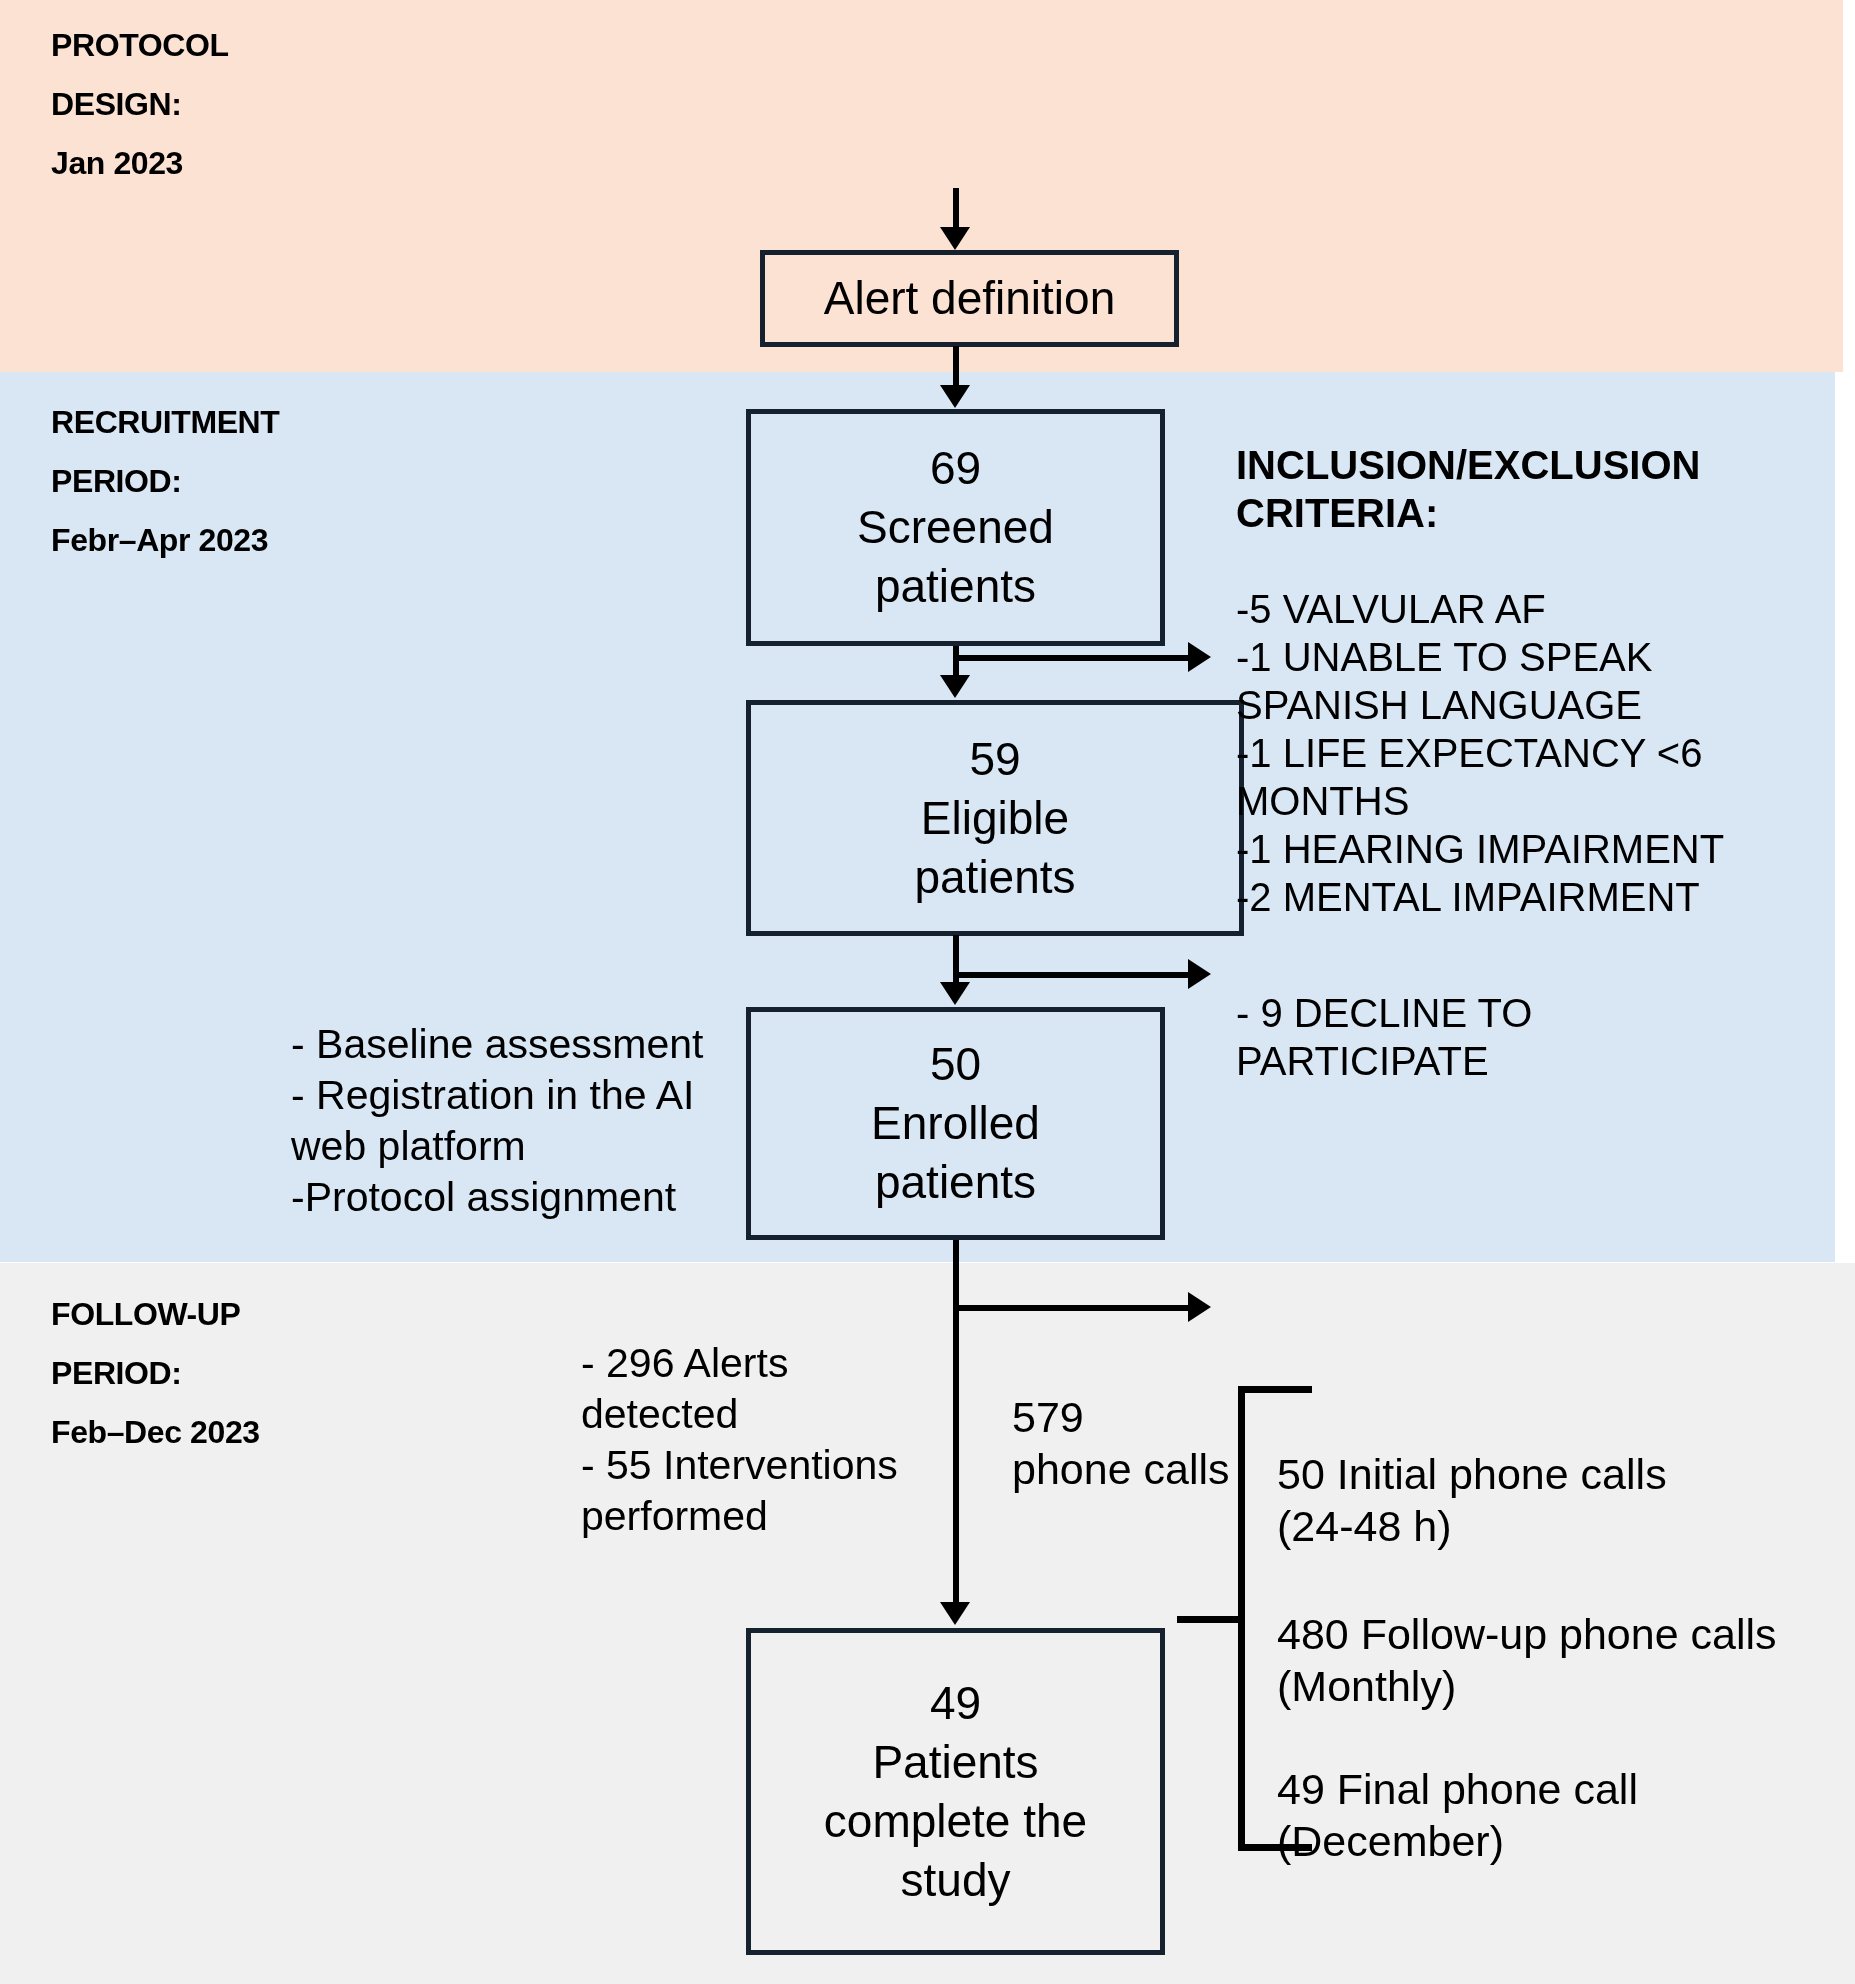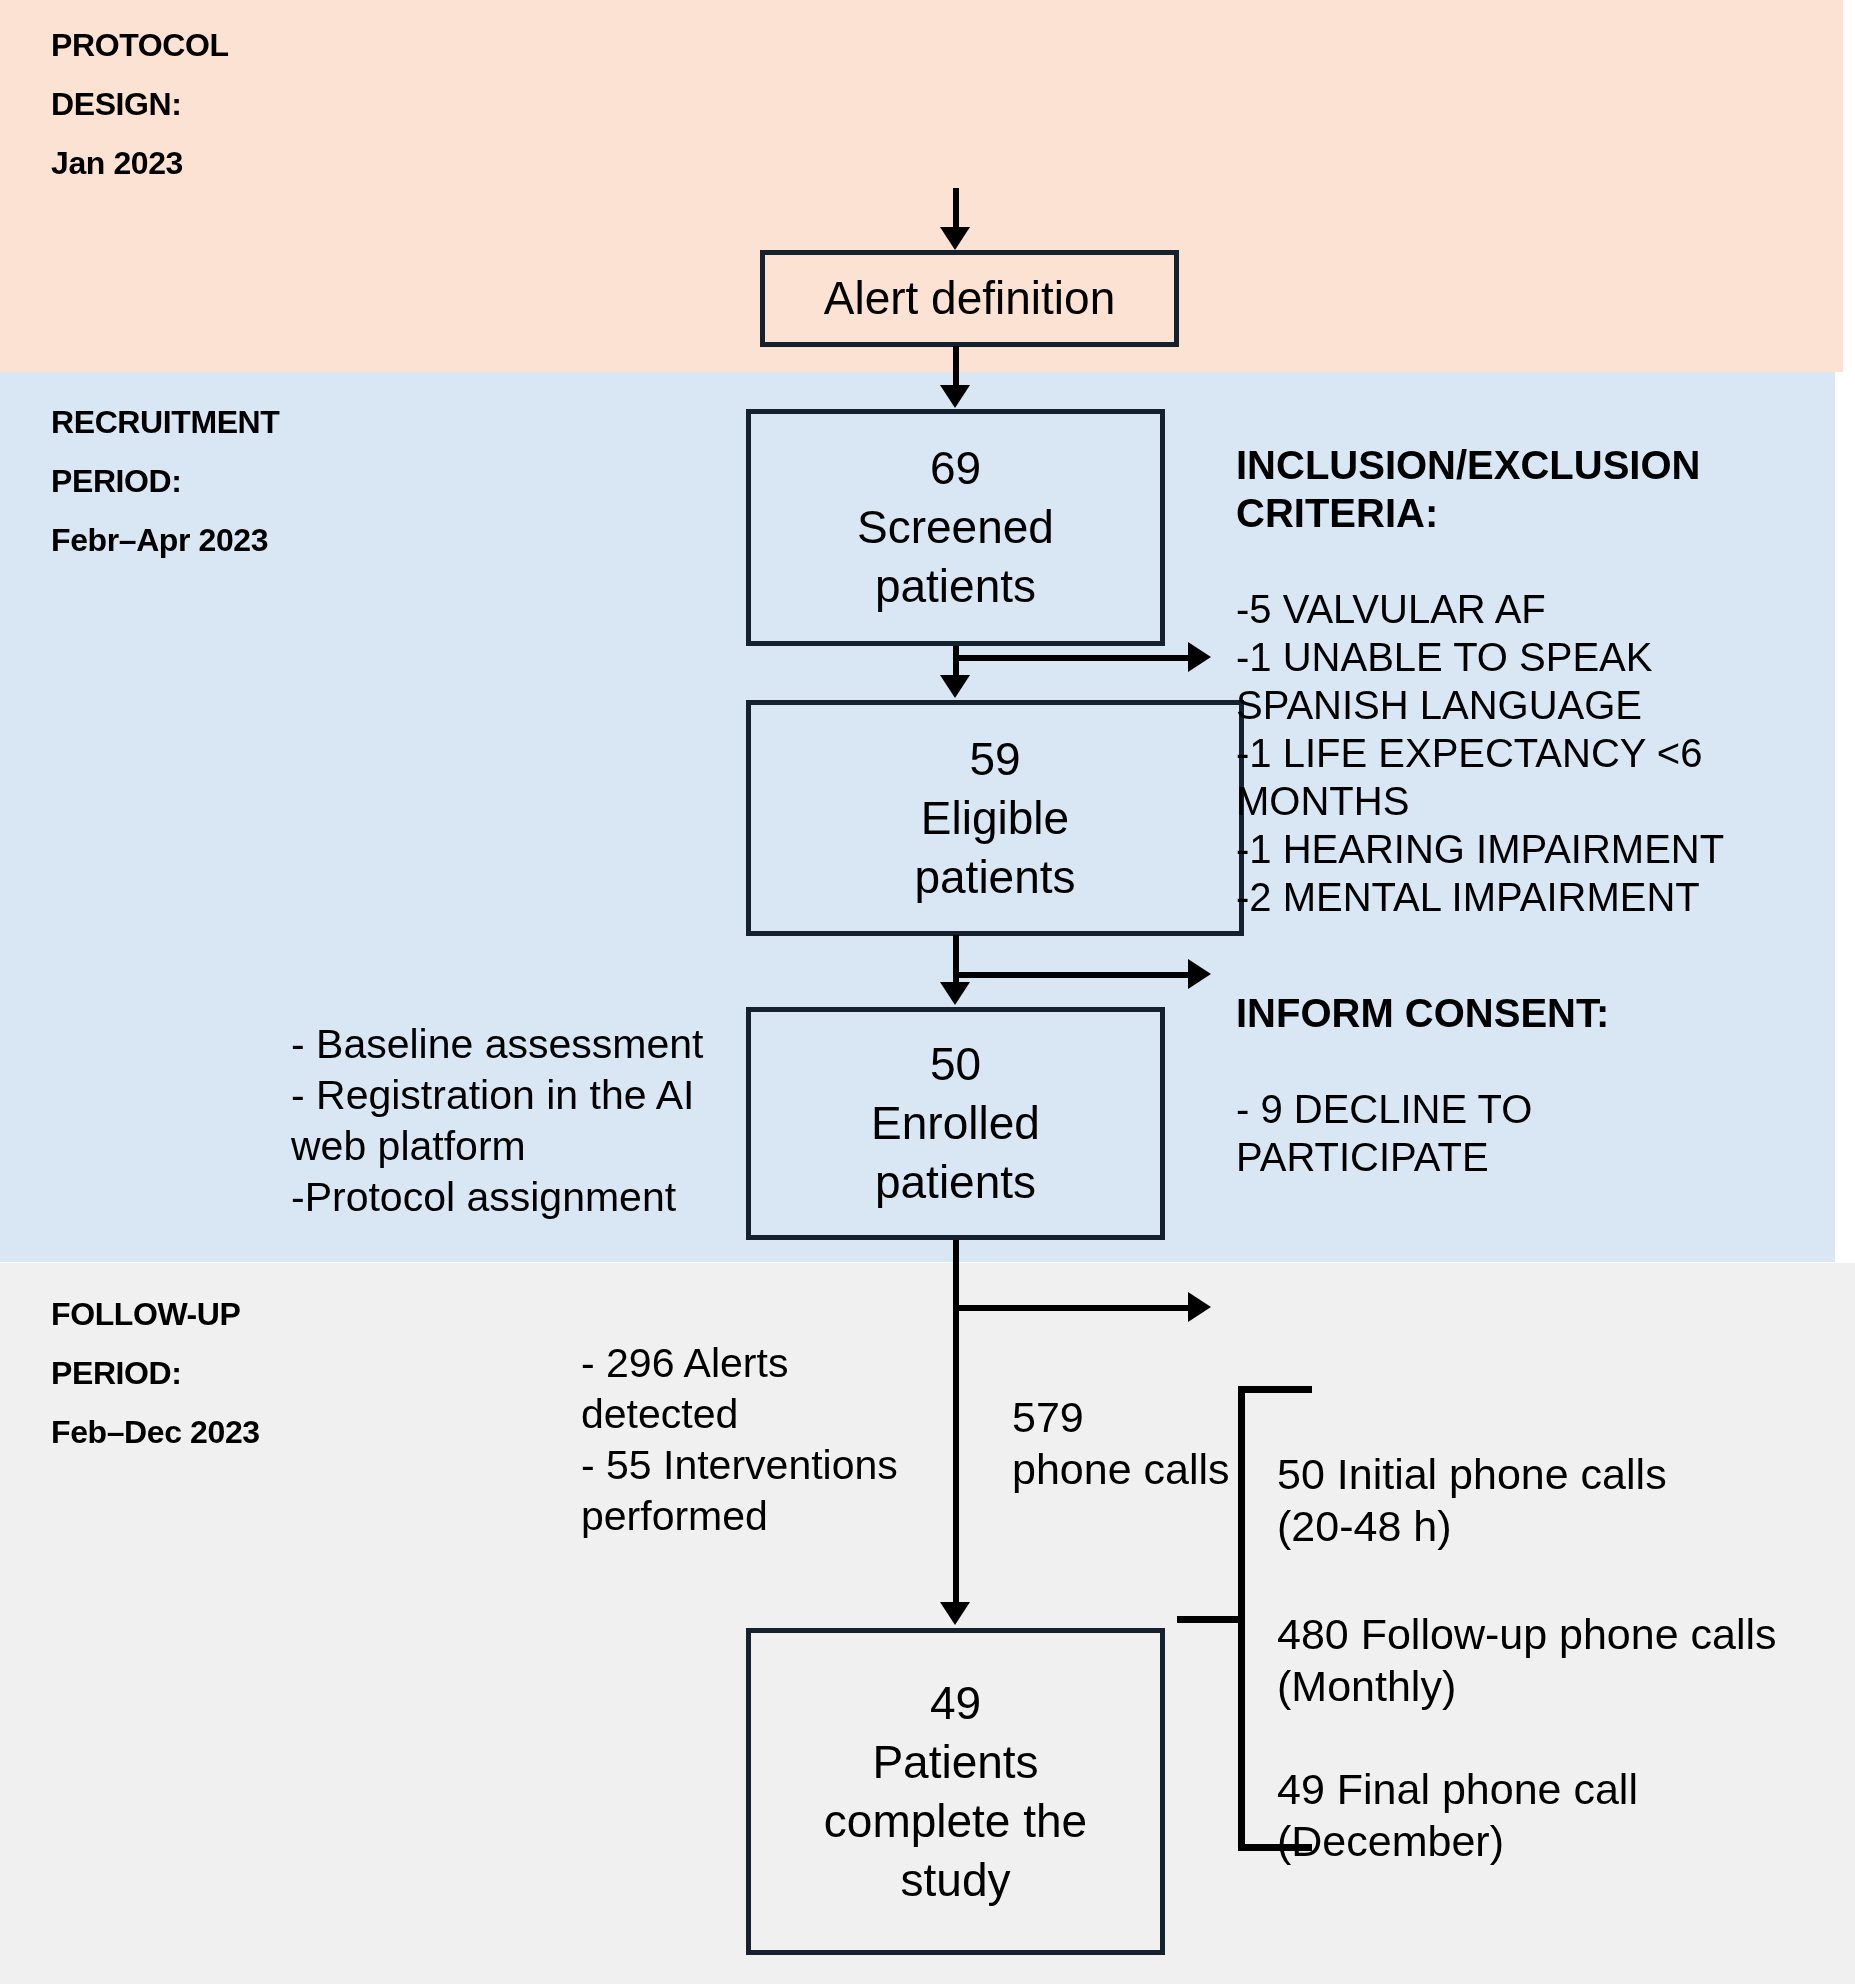--- a/index.html
+++ b/index.html
@@ -163,21 +163,20 @@
     <span>-5 VALVULAR AF
 -1 UNABLE TO SPEAK
 SPANISH LANGUAGE
 -1 LIFE EXPECTANCY &lt;6
 MONTHS
 -1 HEARING IMPAIRMENT
 -2 MENTAL IMPAIRMENT</span>
   </div>
 
   <div class="side-note" id="note-consent">
-    <span class="hd">INFORM CONSENT:</span>
     <span>- 9 DECLINE TO
 PARTICIPATE</span>
   </div>
 
   <div class="side-note" id="note-baseline">- Baseline assessment
 - Registration in the AI
   web platform
 -Protocol assignment</div>
 
   <div class="side-note" id="note-alerts">- 296 Alerts
@@ -191,20 +190,20 @@
   <div id="note-followup">
     <span class="hd">FOLLOW-UP:</span><span> 1 EXITUS</span>
   </div>
 
   <div class="brk" id="brk-v"></div>
   <div class="brk" id="brk-t"></div>
   <div class="brk" id="brk-b"></div>
   <div class="brk" id="brk-stub"></div>
 
   <div class="call-item" id="call-0">50 Initial phone calls
-(20-48 h)</div>
+(24-48 h)</div>
   <div class="call-item" id="call-1">480 Follow-up phone calls
 (Monthly)</div>
   <div class="call-item" id="call-2">49 Final phone call
 (December)</div>
 
 </div>
 
 
 </body></html>

